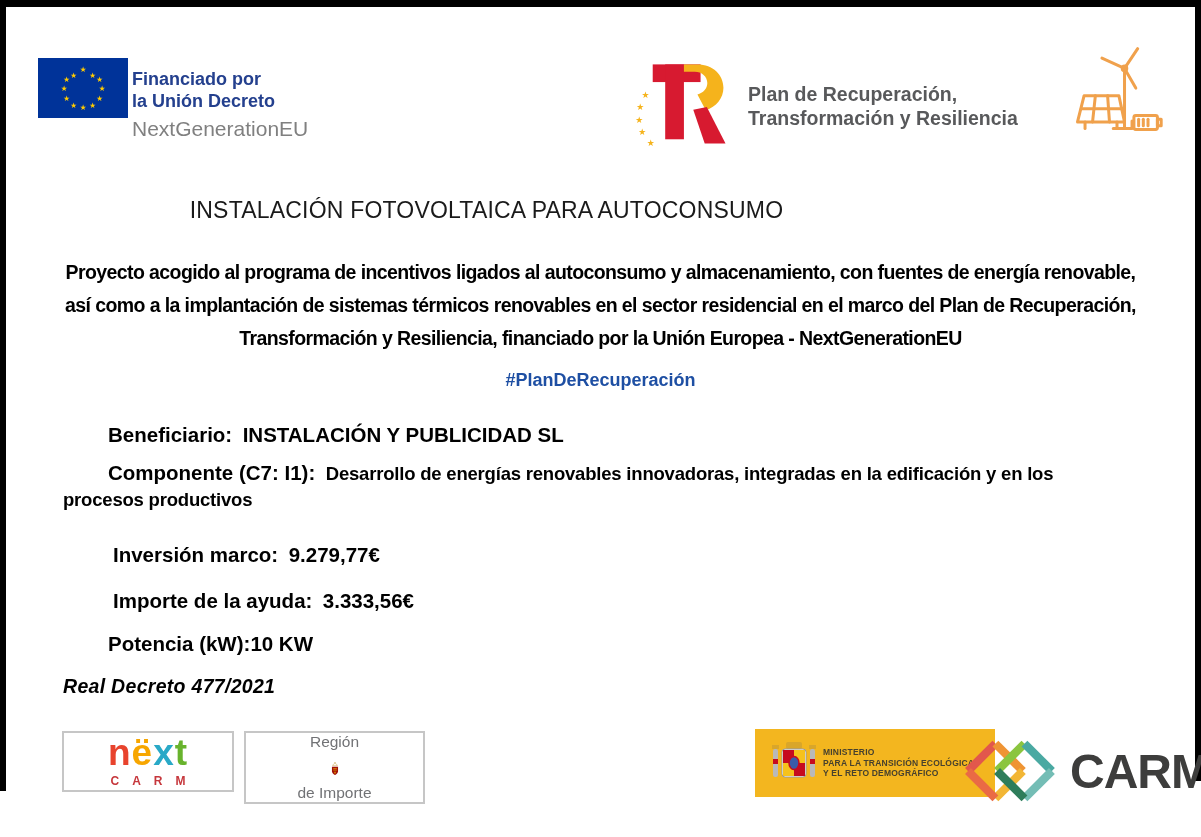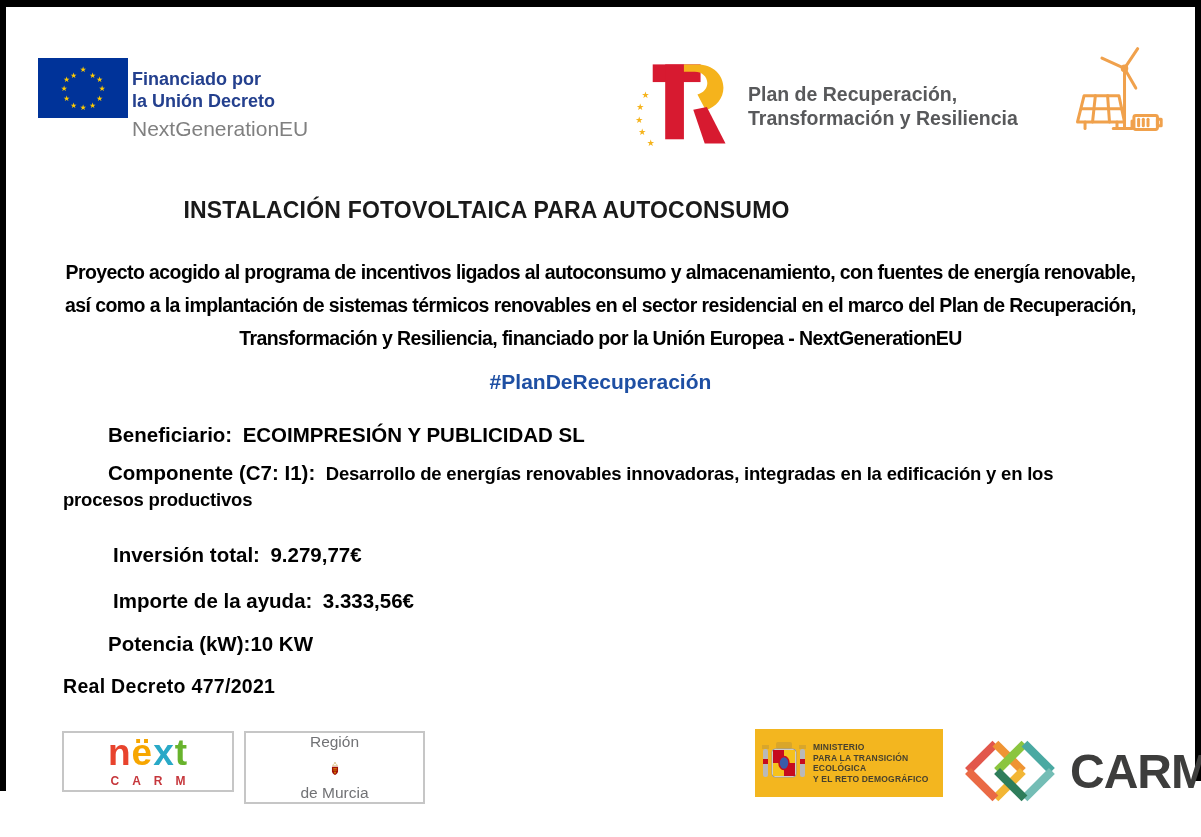--- a/index.html
+++ b/index.html
@@ -19,53 +19,53 @@
   .eu-ngeu   { font-size:21px; color:var(--muted_gray); margin-top:5px; }
 
   .prtr-block { position:absolute; left:634px; top:58px; display:flex; align-items:center; }
   .prtr-logo  { width:104px; height:96px; display:block; }
   .prtr-texts { margin-left:10px; font-size:19.5px; font-weight:bold; color:var(--prtr_text); line-height:24px; }
 
   .renew-icon { position:absolute; left:1070px; top:42px; width:94px; height:96px; }
 
   
   .doc-title { position:absolute; left:0; top:197px; width:973px; text-align:center;
-               font-size:23px; font-weight:bold; color:var(--title_black); letter-spacing:.2px; }
+               font-size:23px; font-weight:normal; color:var(--title_black); letter-spacing:.2px; }
 
   .project-par { position:absolute; left:58px; top:256px; width:1085px; text-align:center;
                  font-size:19.5px; font-weight:bold; color:#000; line-height:33px; letter-spacing:-0.6px; }
 
   .hashtag { position:absolute; left:0; top:370px; width:1201px; text-align:center;
-             font-size:21px; font-weight:bold; color:var(--hashtag_blue); }
+             font-size:18px; font-weight:bold; color:var(--hashtag_blue); }
 
   .line { position:absolute; font-weight:bold; color:#000; }
   .lbl  { font-size:20.5px;margin-left:45px; }
   .val  { font-size:20.5px; }
   .gap  { margin-left:6px; }
   .beneficiario { left:63px; top:423px; }
   .componente   { left:63px; top:460px; width:1060px; line-height:25px; }
   .componente .val { font-size:18.5px; letter-spacing:-0.2px; }
   .inversion { left:68px; top:543px; }
   .importe   { left:68px; top:589px; }
   .potencia  { left:63px; top:632px; }
-  .decreto   { left:63px; top:675px; font-size:19.5px; letter-spacing:.3px; }
+  .decreto   { left:63px; top:675px; font-size:19.5px; font-style:italic; letter-spacing:.3px; }
 
   
   .logo-box { position:absolute; background:#fff; border:2px solid var(--box_border); display:flex;
               flex-direction:column; align-items:center; justify-content:center; }
   .next-box { left:62px; top:731px; width:172px; height:61px; }
   .next-word { font-size:37px; font-weight:bold; line-height:34px; letter-spacing:1px; }
   .next-sub  { font-size:12px; font-weight:bold; color:var(--carm_red); letter-spacing:13px; margin:4px 0 0 13px;text-align:right; }
 
   .murcia-box { left:244px; top:731px; width:181px; height:73px; flex-direction:column; gap:8px; }
   .murcia-text { font-size:15.5px; color:var(--murcia_text); }
   .murcia-shield { width:36px; height:60px; margin-top:2px; }
 
-  .ministry-box { position:absolute; left:755px; top:729px; width:188px; height:68px;
-                  background:var(--ministry_yellow); display:flex; align-items:center; padding:4px 6px; }
+  .ministry-box { position:absolute; left:755px; top:729px; width:240px; height:68px;
+                  background:var(--ministry_yellow); display:flex; align-items:center; padding:4px 16px; }
   .ministry-coat { width:46px; height:54px; flex:0 0 auto; }
   .ministry-texts { margin-left:6px; font-size:8.5px; font-weight:bold; color:var(--ministry_text);
                     line-height:10.5px; letter-spacing:.2px; }
 
   .idae-block { position:absolute; left:958px; top:733px; display:flex; align-items:center; }
   .idae-diamonds { width:108px; height:76px; }
   .idae-word { font-size:48px; font-weight:bold; color:var(--idae_text); letter-spacing:-1px; margin-left:4px; }
 </style>
 </head>
 <body>
@@ -145,30 +145,30 @@
   <div class="project-par">
     <span>Proyecto</span>
     <span> </span>
     <span>acogido al programa de incentivos ligados al autoconsumo y almacenamiento, con fuentes de energía renovable, así como a la implantación de sistemas térmicos renovables en el sector residencial en el marco del Plan de Recuperación, Transformación y Resiliencia, financiado por la Unión Europea - NextGenerationEU</span>
   </div>
 
   <div class="hashtag">#PlanDeRecuperación</div>
 
   <div class="line beneficiario">
     <span class="lbl">Beneficiario:</span>
-    <span class="val gap">ECOIMPRESIÓN Y PUBLICIDAD SL</span>
+    <span class="val gap">INSTALACIÓN Y PUBLICIDAD SL</span>
   </div>
 
   <div class="line componente">
     <span class="lbl">Componente (C7: I1):</span>
     <span class="val gap">Desarrollo de energías renovables innovadoras, integradas en la edificación y en los procesos productivos</span>
   </div>
 
   <div class="line inversion">
-    <span class="lbl">Inversión total:</span>
+    <span class="lbl">Inversión marco:</span>
     <span class="val gap">9.279,77€</span>
   </div>
 
   <div class="line importe">
     <span class="lbl">Importe de la ayuda:</span>
     <span class="val gap">3.333,56€</span>
   </div>
 
   <div class="line potencia">
     <span class="lbl">Potencia (kW):</span><span class="val">10 KW</span>
@@ -196,21 +196,21 @@
       <g fill="var(--eu_star)">
         <rect x="14" y="30" width="4" height="5"></rect>
           <rect x="22" y="30" width="4" height="5"></rect>
         <rect x="14" y="37" width="4" height="4"></rect>
           <rect x="22" y="37" width="4" height="4"></rect>
         <rect x="16" y="46" width="3" height="4"></rect>
           <rect x="21" y="46" width="3" height="4"></rect>
         <rect x="18.5" y="51" width="3" height="3"></rect>
       </g>
     </svg>
-    <span class="murcia-text">de Murcia</span>
+    <span class="murcia-text">de Importe</span>
   </div>
 
   <div class="ministry-box">
     <svg class="ministry-coat" viewBox="0 0 46 52">
       <rect x="2" y="12" width="5" height="28" rx="2" fill="#b9b9b9"></rect>
       <rect x="39" y="12" width="5" height="28" rx="2" fill="#b9b9b9"></rect>
       <rect x="1" y="8" width="7" height="4" fill="#d9a62a"></rect>
       <rect x="38" y="8" width="7" height="4" fill="#d9a62a"></rect>
       <rect x="15" y="5" width="16" height="7" rx="2" fill="#d9a62a"></rect>
       <rect x="11" y="12" width="24" height="28" rx="3" fill="#ffffff" stroke="#9a9a9a" stroke-width="1"></rect>

